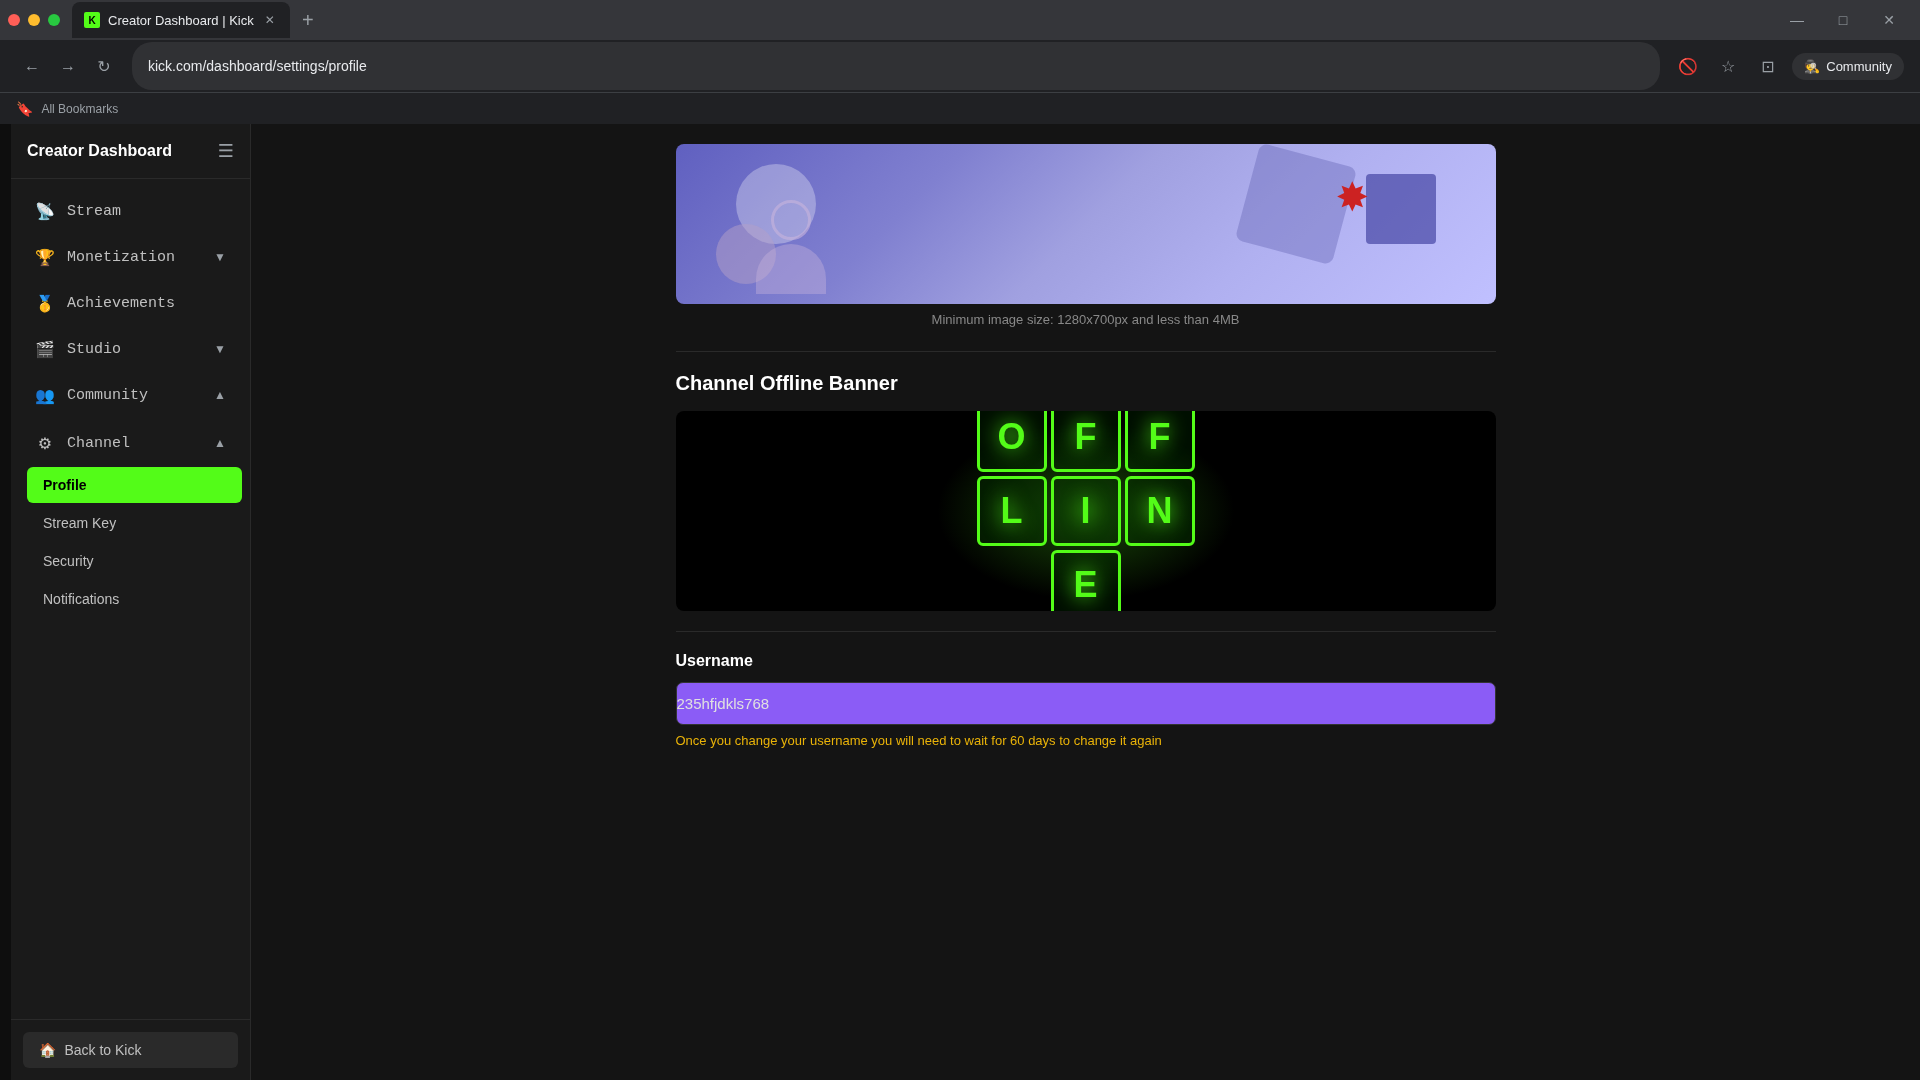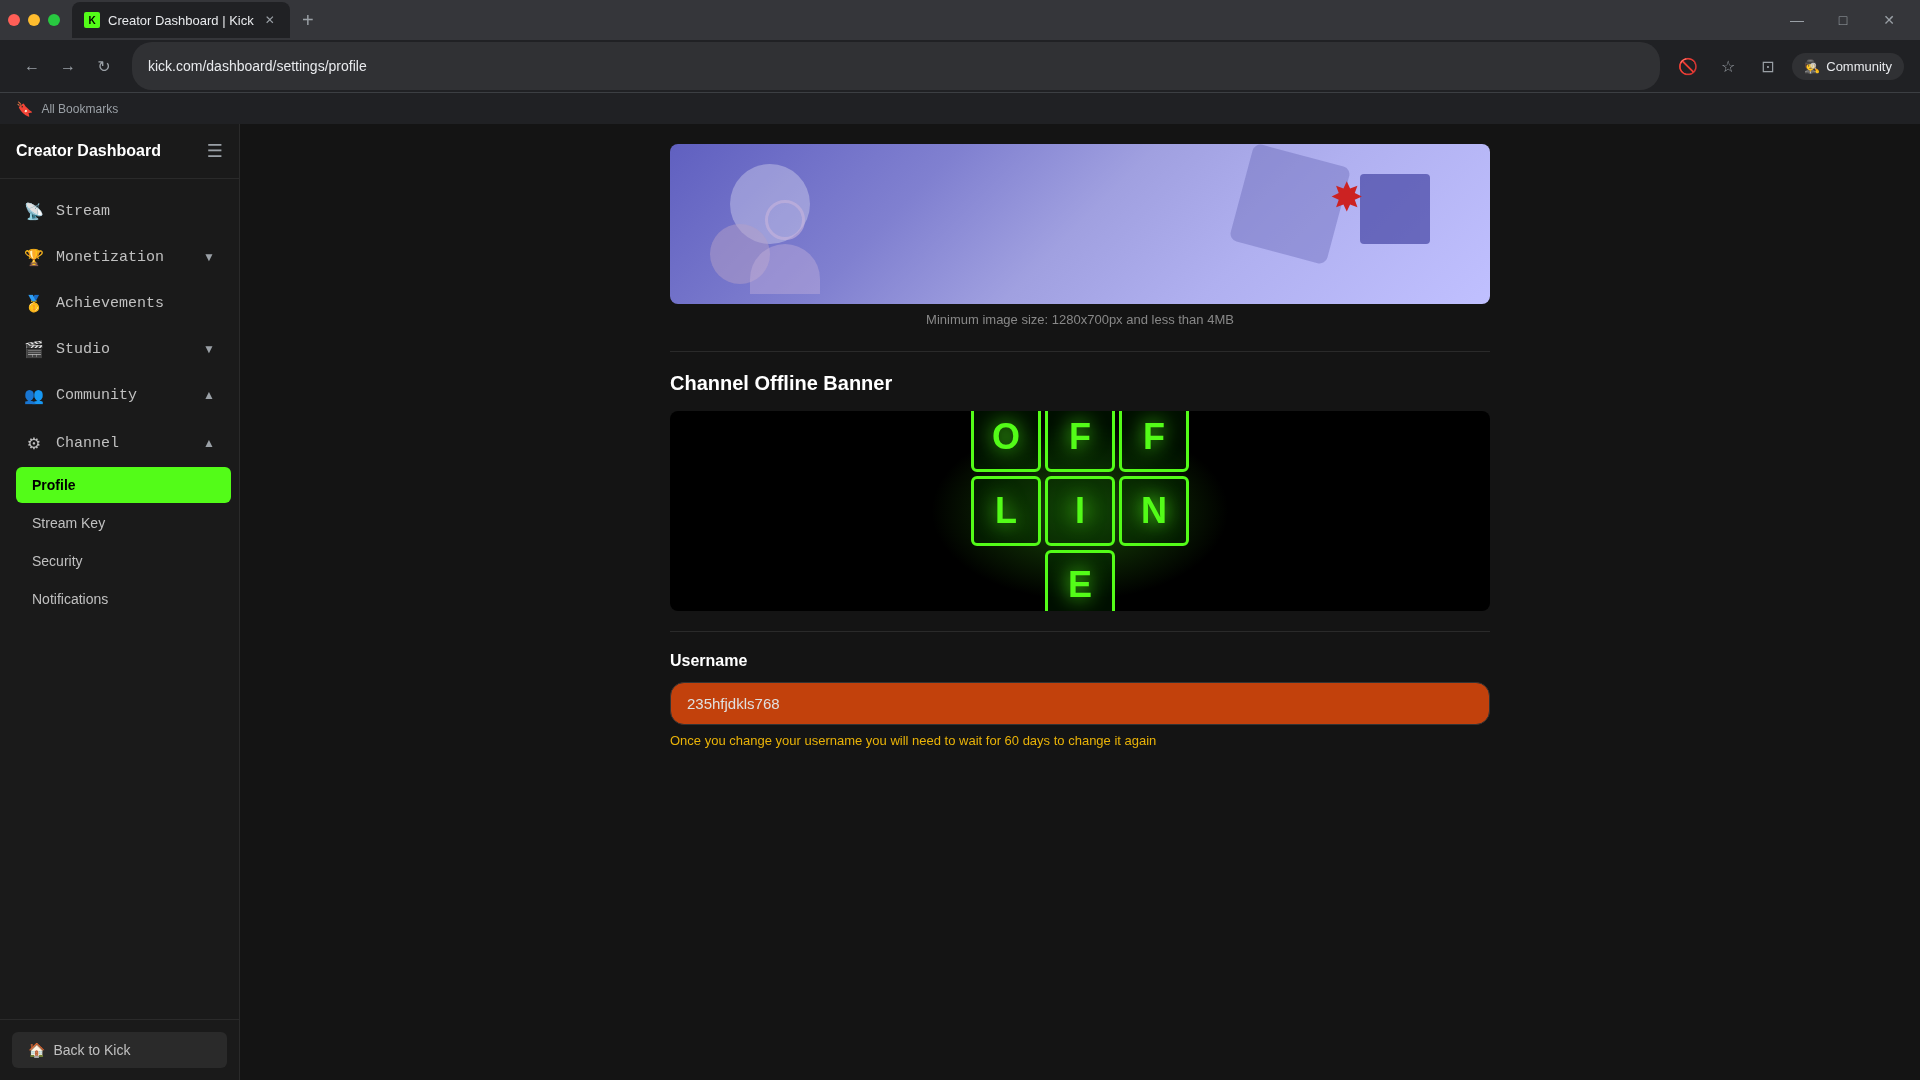--- a/index.html
+++ b/index.html
@@ -146,20 +146,21 @@
     }
     .bookmarks-icon {
       font-size: 14px;
     }
 
     
     .app-layout {
       display: flex;
       flex: 1;
       overflow: hidden;
+      margin-left: 11px;
     }
 
     
     .sidebar {
       width: 240px;
       background: #1a1a1a;
       display: flex;
       flex-direction: column;
       flex-shrink: 0;
       border-right: 1px solid #2a2a2a;
@@ -427,24 +428,24 @@
       margin-top: 20px;
     }
     .field-label {
       font-size: 16px;
       font-weight: 600;
       color: #fff;
       margin-bottom: 12px;
     }
     .text-input {
       width: 100%;
-      background: #c2410c;
+      background: #8b5cf6;
       border: 1px solid #333;
-      border-radius: 14px;
-      padding: 12px 16px;
+      border-radius: 7px;
+      padding: 12px 0;
       color: #e0e0e0;
       font-size: 15px;
       outline: none;
       margin-bottom: 8px;
     }
     .field-hint {
       font-size: 13px;
       color: #eab308;
       margin-bottom: 16px;
     }

